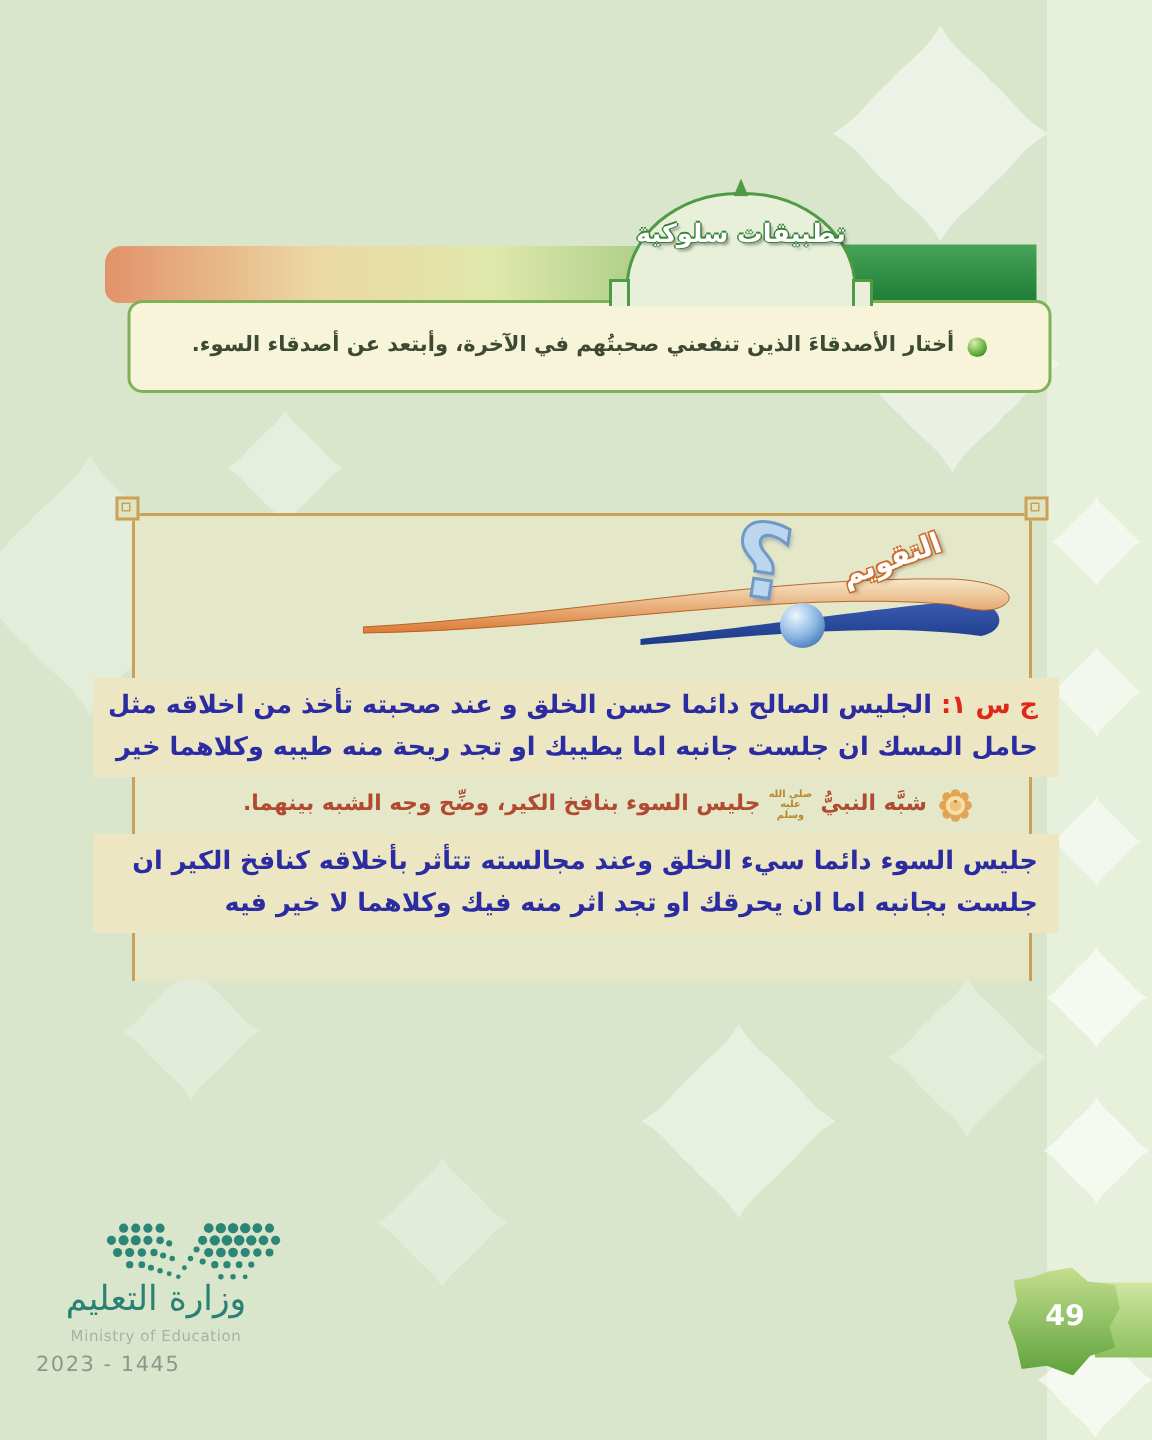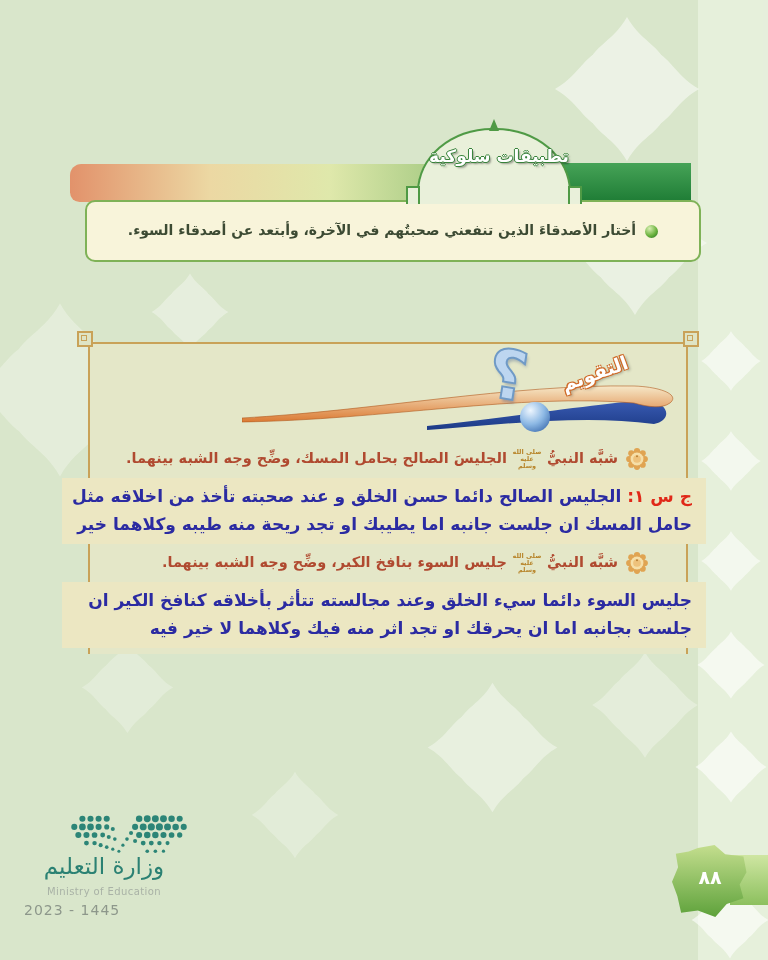--- a/index.html
+++ b/index.html
@@ -16,21 +16,21 @@
           background:linear-gradient(180deg,#46a357,#1e7c35);}
   .dome{position:absolute;left:417px;top:128px;width:150px;height:74px;z-index:3;
         background:#e9f0da;border:2px solid #4f9a45;border-bottom:none;
         border-radius:75px 75px 0 0/64px 64px 0 0;}
   .dome::before,.dome::after{content:'';position:absolute;bottom:0;width:10px;height:16px;
         background:#e9f0da;border:2px solid #4f9a45;border-bottom:none;}
   .dome::before{left:-13px;}
   .dome::after{right:-13px;}
   .finial{position:absolute;left:calc(50% - 5px);top:-11px;width:10px;height:12px;background:#4f9a45;
         clip-path:polygon(50% 0,100% 100%,0 100%);}
-  .dome-title{position:absolute;left:0;right:0;top:16px;text-align:right;font-size:17px;font-weight:bold;
+  .dome-title{position:absolute;left:0;right:0;top:16px;text-align:center;font-size:17px;font-weight:bold;
         color:#fff;text-shadow:1px 0 0 #37823a,-1px 0 0 #37823a,0 1px 0 #37823a,0 -1px 0 #37823a,2px 2px 2px rgba(0,0,0,.35);}
 
   
   .behavior-box{position:absolute;left:85px;top:200px;width:616px;height:62px;z-index:2;
         background:#f8f4da;border:2px solid #7fb257;border-radius:10px;
         display:flex;direction:rtl;align-items:center;justify-content:center;padding:0 14px;box-sizing:border-box;text-align:center;}
   .bead{width:13px;height:13px;border-radius:50%;flex:0 0 auto;margin-left:9px;
         background:radial-gradient(circle at 35% 28%,#d8eeb2,#6cb33f 55%,#2f7c26 90%);}
   .behavior-text{font-size:14px;font-weight:bold;color:#3c4a33;line-height:1.4;}
 
@@ -183,30 +183,20 @@
             <stop offset="1" stop-color="#1c3a86"></stop>
         </linearGradient>
       </defs>
       <path d="M185 48 C285 37 368 24 408 22 C430 28 428 43 412 46 C340 36 255 47 185 52 Z" fill="url(#bg2)"></path>
       <path d="M0 40 C130 33 270 6 392 8 C420 9 438 17 428 25 C420 31 406 29 392 25 C280 15 140 42 0 44 Z" fill="url(#og)" stroke="#b05a20" stroke-width="0.6"></path>
     </svg>
     <div class="qmark">؟</div>
     <div class="qball"></div>
     <div class="eval-label">التقويم</div>
 
-    <div class="q-row">
-      <svg class="medallion" viewBox="0 0 24 24">
-          <use href="#flower"></use>
-        </svg>
-      <span class="q-text">
-        <span>شبَّه النبيُّ</span>
-        <span class="saw">صلى الله عليه وسلم</span>
-        <span>الجليسَ الصالح بحامل المسك، وضِّح وجه الشبه بينهما.</span>
-      </span>
-    </div>
 
     <div class="answer">
       <div class="line">
         <span class="a-prefix">ج س ١:</span><span>الجليس الصالح دائما حسن الخلق و عند صحبته تأخذ من اخلاقه مثل</span>
       </div>
       <div class="line">حامل المسك ان جلست جانبه اما يطيبك او تجد ريحة منه طيبه وكلاهما خير</div>
     </div>
 
     <div class="q-row">
       <svg class="medallion" viewBox="0 0 24 24">
@@ -279,16 +269,16 @@
       <circle cx="102" cy="40" r="1.8"></circle>
       <circle cx="110" cy="40" r="1.6"></circle>
   </svg>
   <div class="ministry-ar">وزارة التعليم</div>
   <div class="ministry-en">Ministry of Education</div>
   <div class="years">2023 - 1445</div>
 
   <div class="page-badge">
     <div class="badge-tail"></div>
     <div class="badge-star"></div>
-    <div class="badge-num">٨٨</div>
+    <div class="badge-num">49</div>
   </div>
 
 </div>
 
 </body></html>

